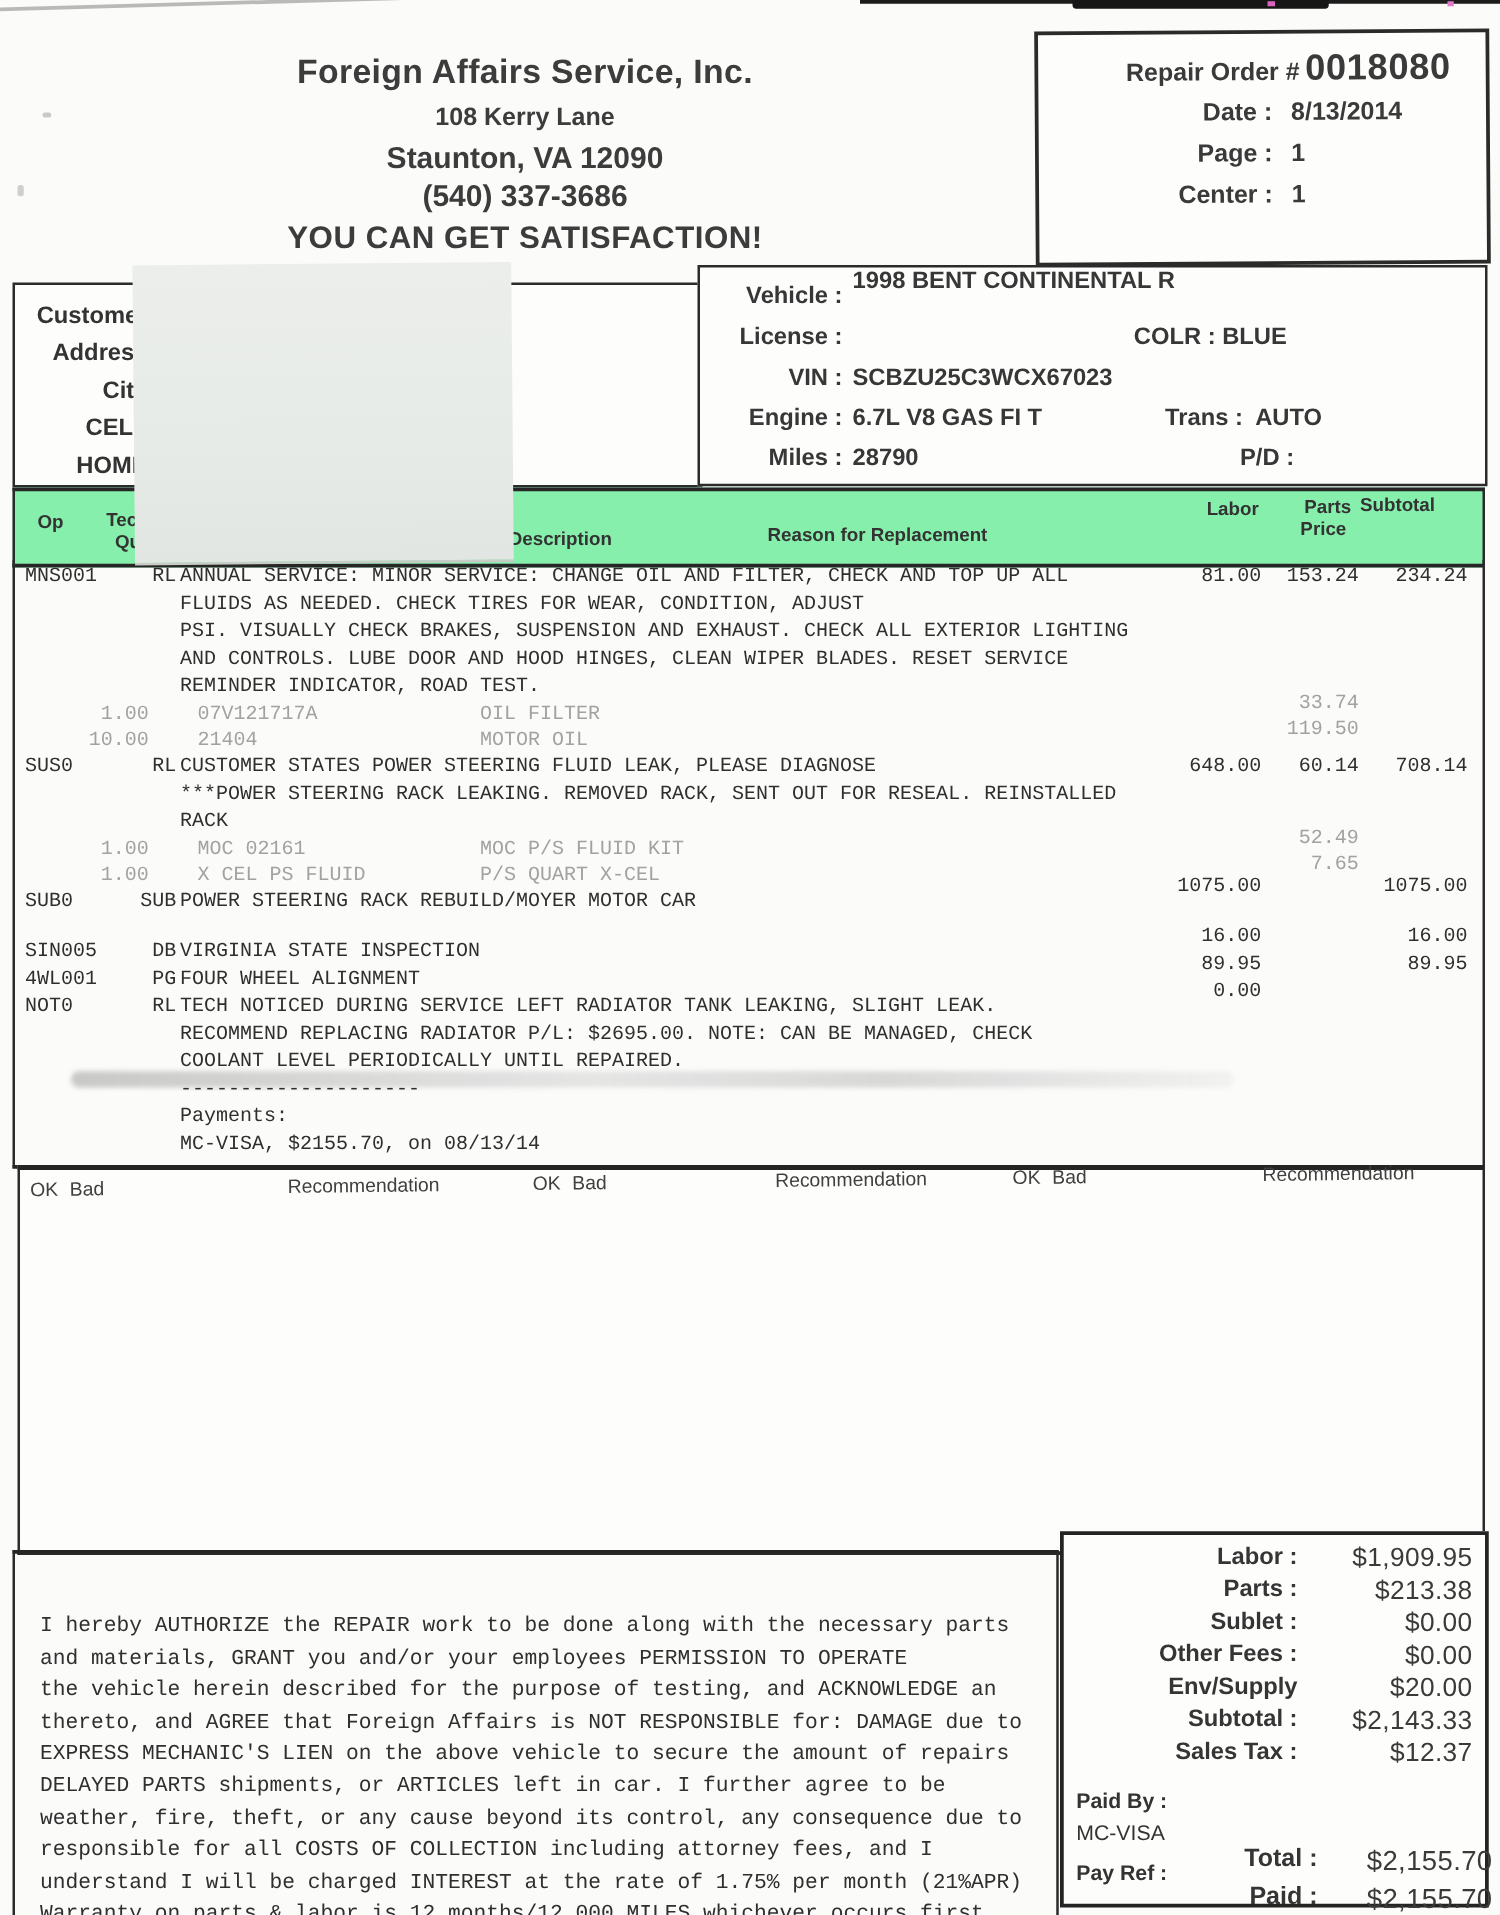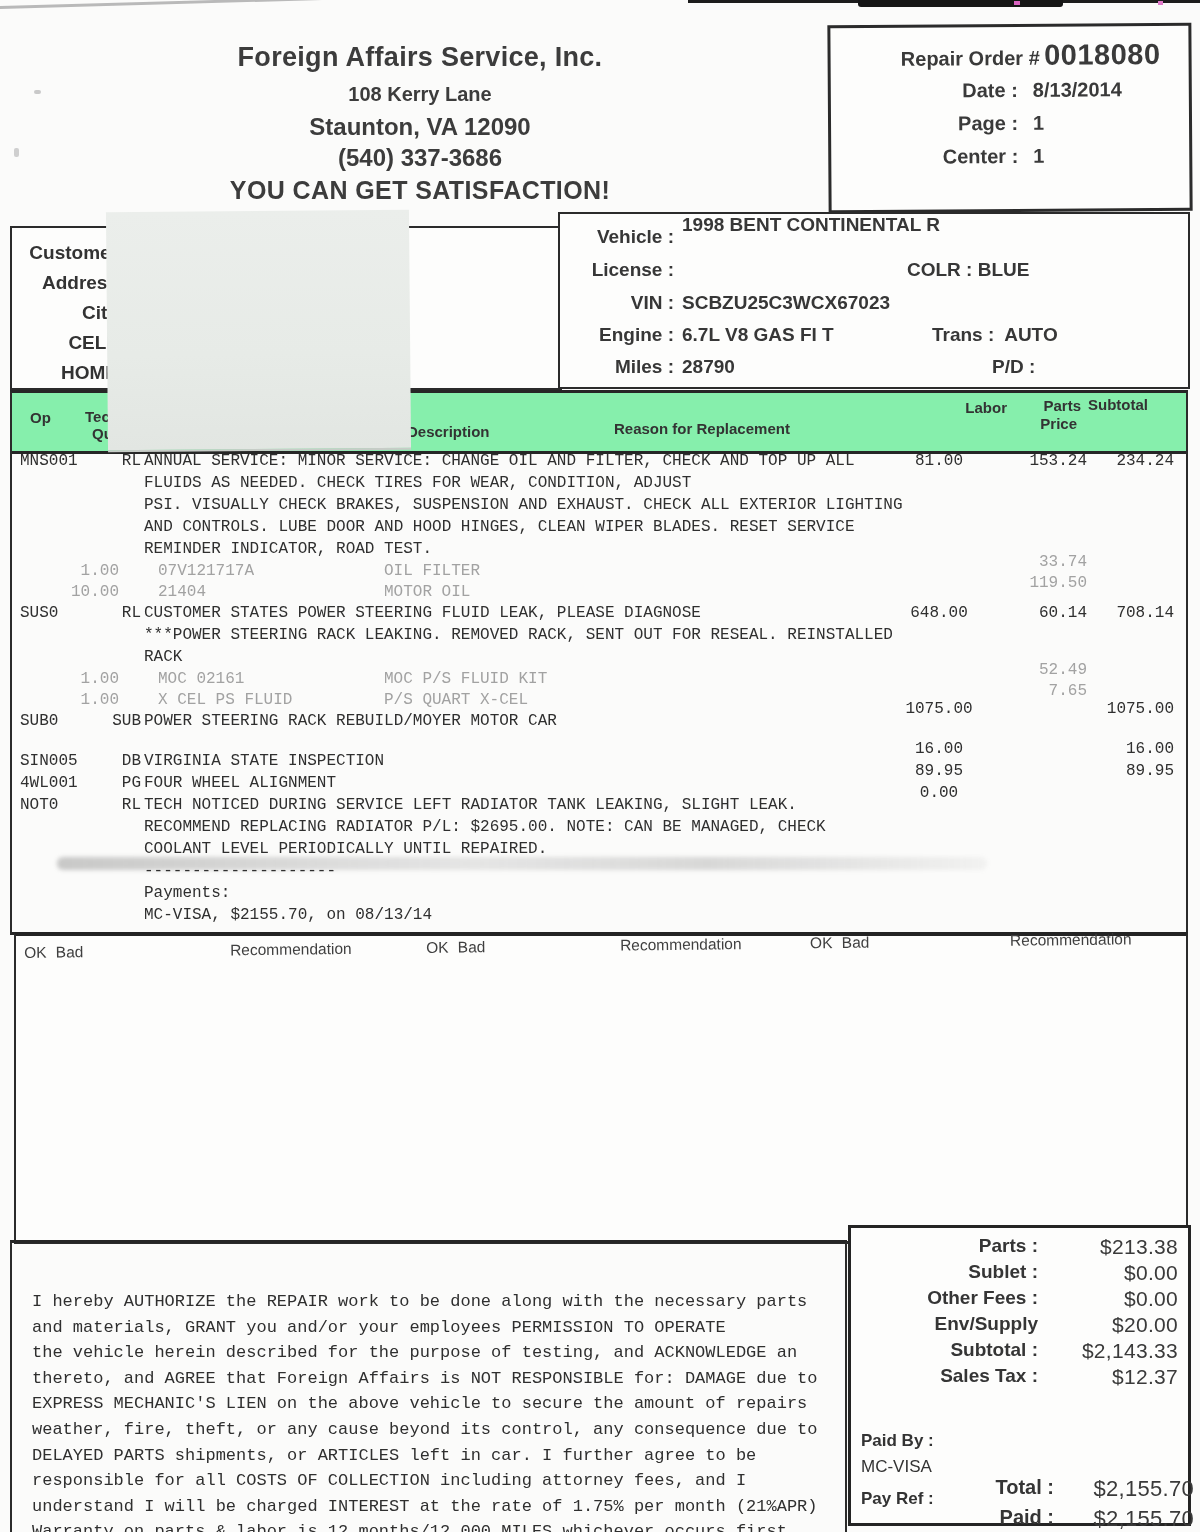--- a/index.html
+++ b/index.html
@@ -66,21 +66,21 @@
   .itm-line{position:relative;height:22px;}
   .itm-line.part{height:21px;color:#a2a2a2;}
   .itm-line.blank{height:18px;}
   .itm-line span{position:absolute;white-space:pre;}
   .itm-op{left:8px;}
   .itm-tech{left:85px;width:44px;text-align:right;}
   .itm-text{left:132px;}
   .itm-qty{left:47px;width:60px;text-align:right;}
   .itm-pno{left:146px;}
   .itm-pdesc{left:372px;}
-  .itm-labor{left:857px;width:140px;text-align:center;}
+  .itm-labor{left:857px;width:140px;text-align:right;}
   .itm-parts{left:985px;width:90px;text-align:right;}
   .itm-sub{left:1082px;width:80px;text-align:right;}
   .raised .num{top:-12px;}
   .price{transform:translateY(-9px);}
   .smudge{position:absolute;left:45px;top:-5px;width:930px;height:13px;border-radius:6px;filter:blur(2px);
     background:linear-gradient(90deg,rgba(95,95,95,.32),rgba(120,120,120,.16) 45%,rgba(115,115,115,.26) 70%,rgba(140,140,140,.08));}
 
   
   .insp-box{position:absolute;left:14px;top:932px;width:1170px;height:305px;border-top:4px solid #242424;border-left:2px solid #2b2b2b;border-right:2px solid #2b2b2b;border-bottom:3px solid #2b2b2b;background:#fdfdfc;}
   .insp-head{position:absolute;left:0;top:8px;width:1160px;transform:rotate(-0.7deg);transform-origin:left center;font-size:15.5px;color:#3f3f3f;}
@@ -314,32 +314,36 @@
       </div>
   </div>
 
   <div class="legal-box">
     <div class="legal-lines" id="legal-lines">
         <div class="legal-line">I hereby AUTHORIZE the REPAIR work to be done along with the necessary parts</div>
         <div class="legal-line">and materials, GRANT you and/or your employees PERMISSION TO OPERATE</div>
         <div class="legal-line">the vehicle herein described for the purpose of testing, and ACKNOWLEDGE an</div>
         <div class="legal-line">thereto, and AGREE that Foreign Affairs is NOT RESPONSIBLE for: DAMAGE due to</div>
         <div class="legal-line">EXPRESS MECHANIC'S LIEN on the above vehicle to secure the amount of repairs</div>
+        <div class="legal-line">DELAYED PARTS shipments, or ARTICLES left in car. I further agree to be</div>
         <div class="legal-line">weather, fire, theft, or any cause beyond its control, any consequence due to</div>
-        <div class="legal-line">DELAYED PARTS shipments, or ARTICLES left in car. I further agree to be</div>
         <div class="legal-line">responsible for all COSTS OF COLLECTION including attorney fees, and I</div>
         <div class="legal-line">understand I will be charged INTEREST at the rate of 1.75% per month (21%APR)</div>
         <div class="legal-line">Warranty on parts &amp; labor is 12 months/12,000 MILES whichever occurs first.</div>
         <div class="legal-line">Signed:</div>
       </div>
   </div>
 
   <div class="totals-box">
     <div class="tot-rows" id="totals-rows">
         <div class="tot-row">
+          <span class="tot-label">Labor :</span>
+          <span class="tot-val">$1,909.95</span>
+        </div>
+        <div class="tot-row">
           <span class="tot-label">Parts :</span>
           <span class="tot-val">$213.38</span>
         </div>
         <div class="tot-row">
           <span class="tot-label">Sublet :</span>
           <span class="tot-val">$0.00</span>
         </div>
         <div class="tot-row">
           <span class="tot-label">Other Fees :</span>
           <span class="tot-val">$0.00</span>

